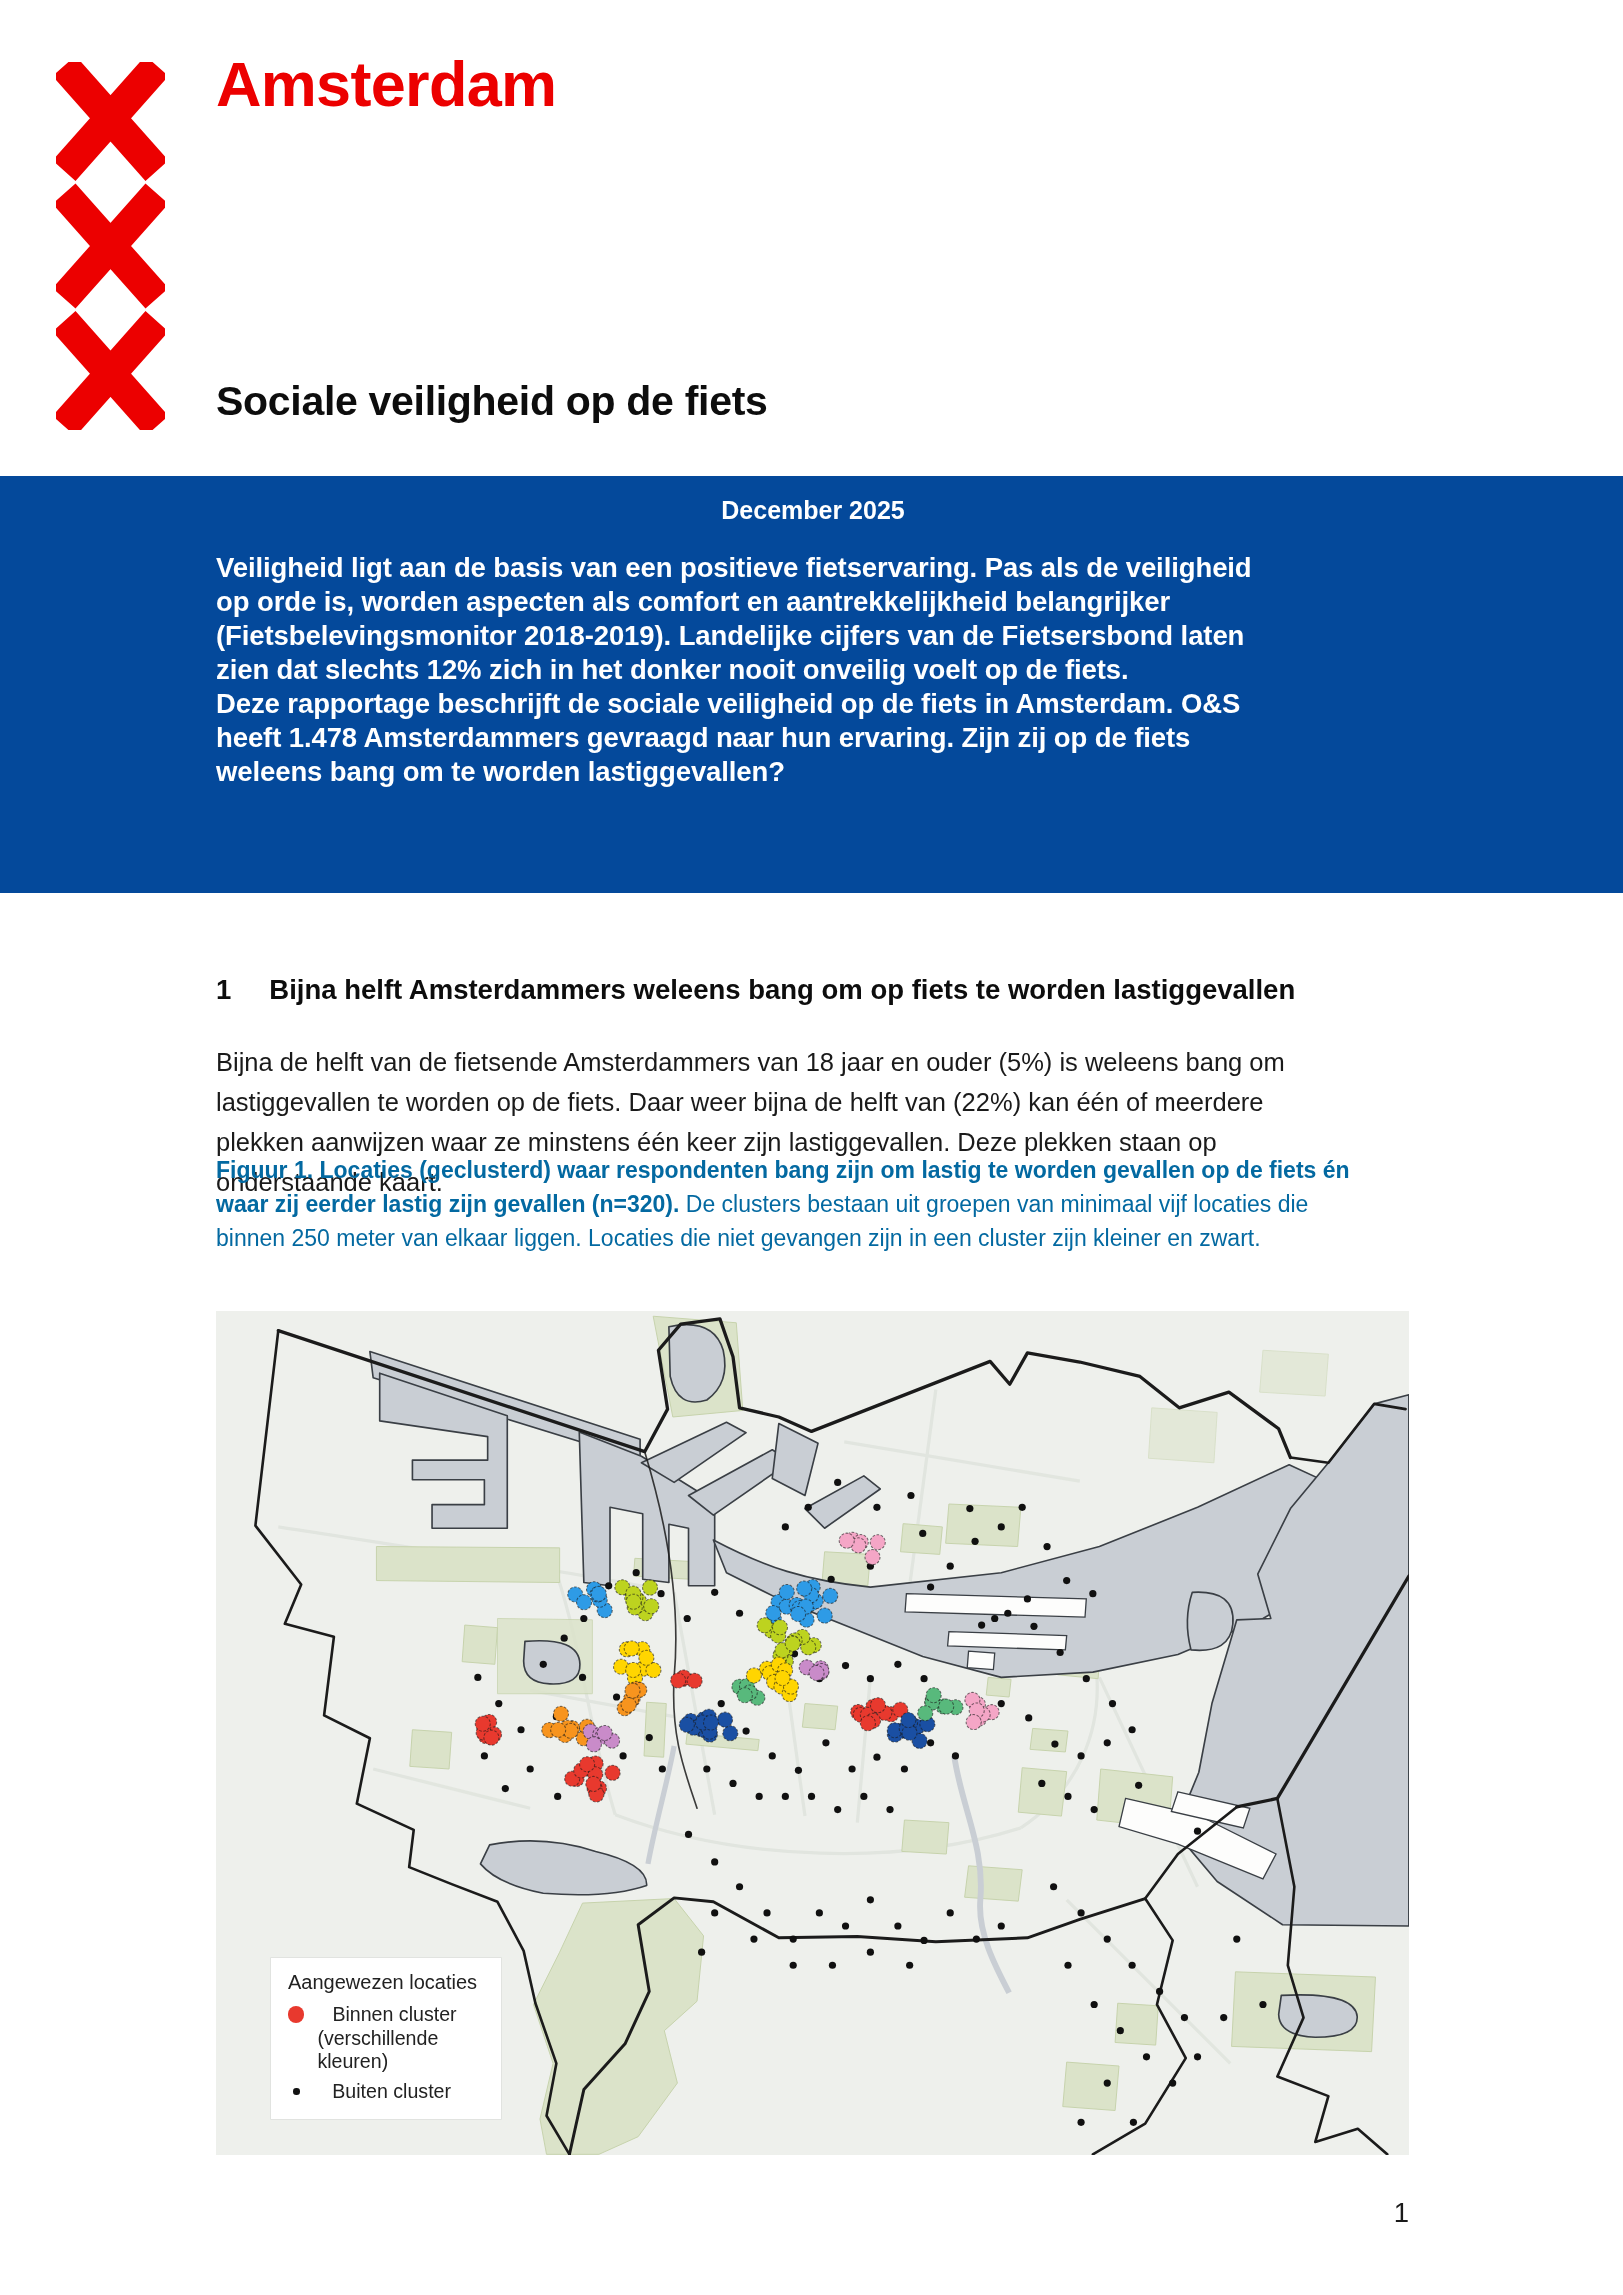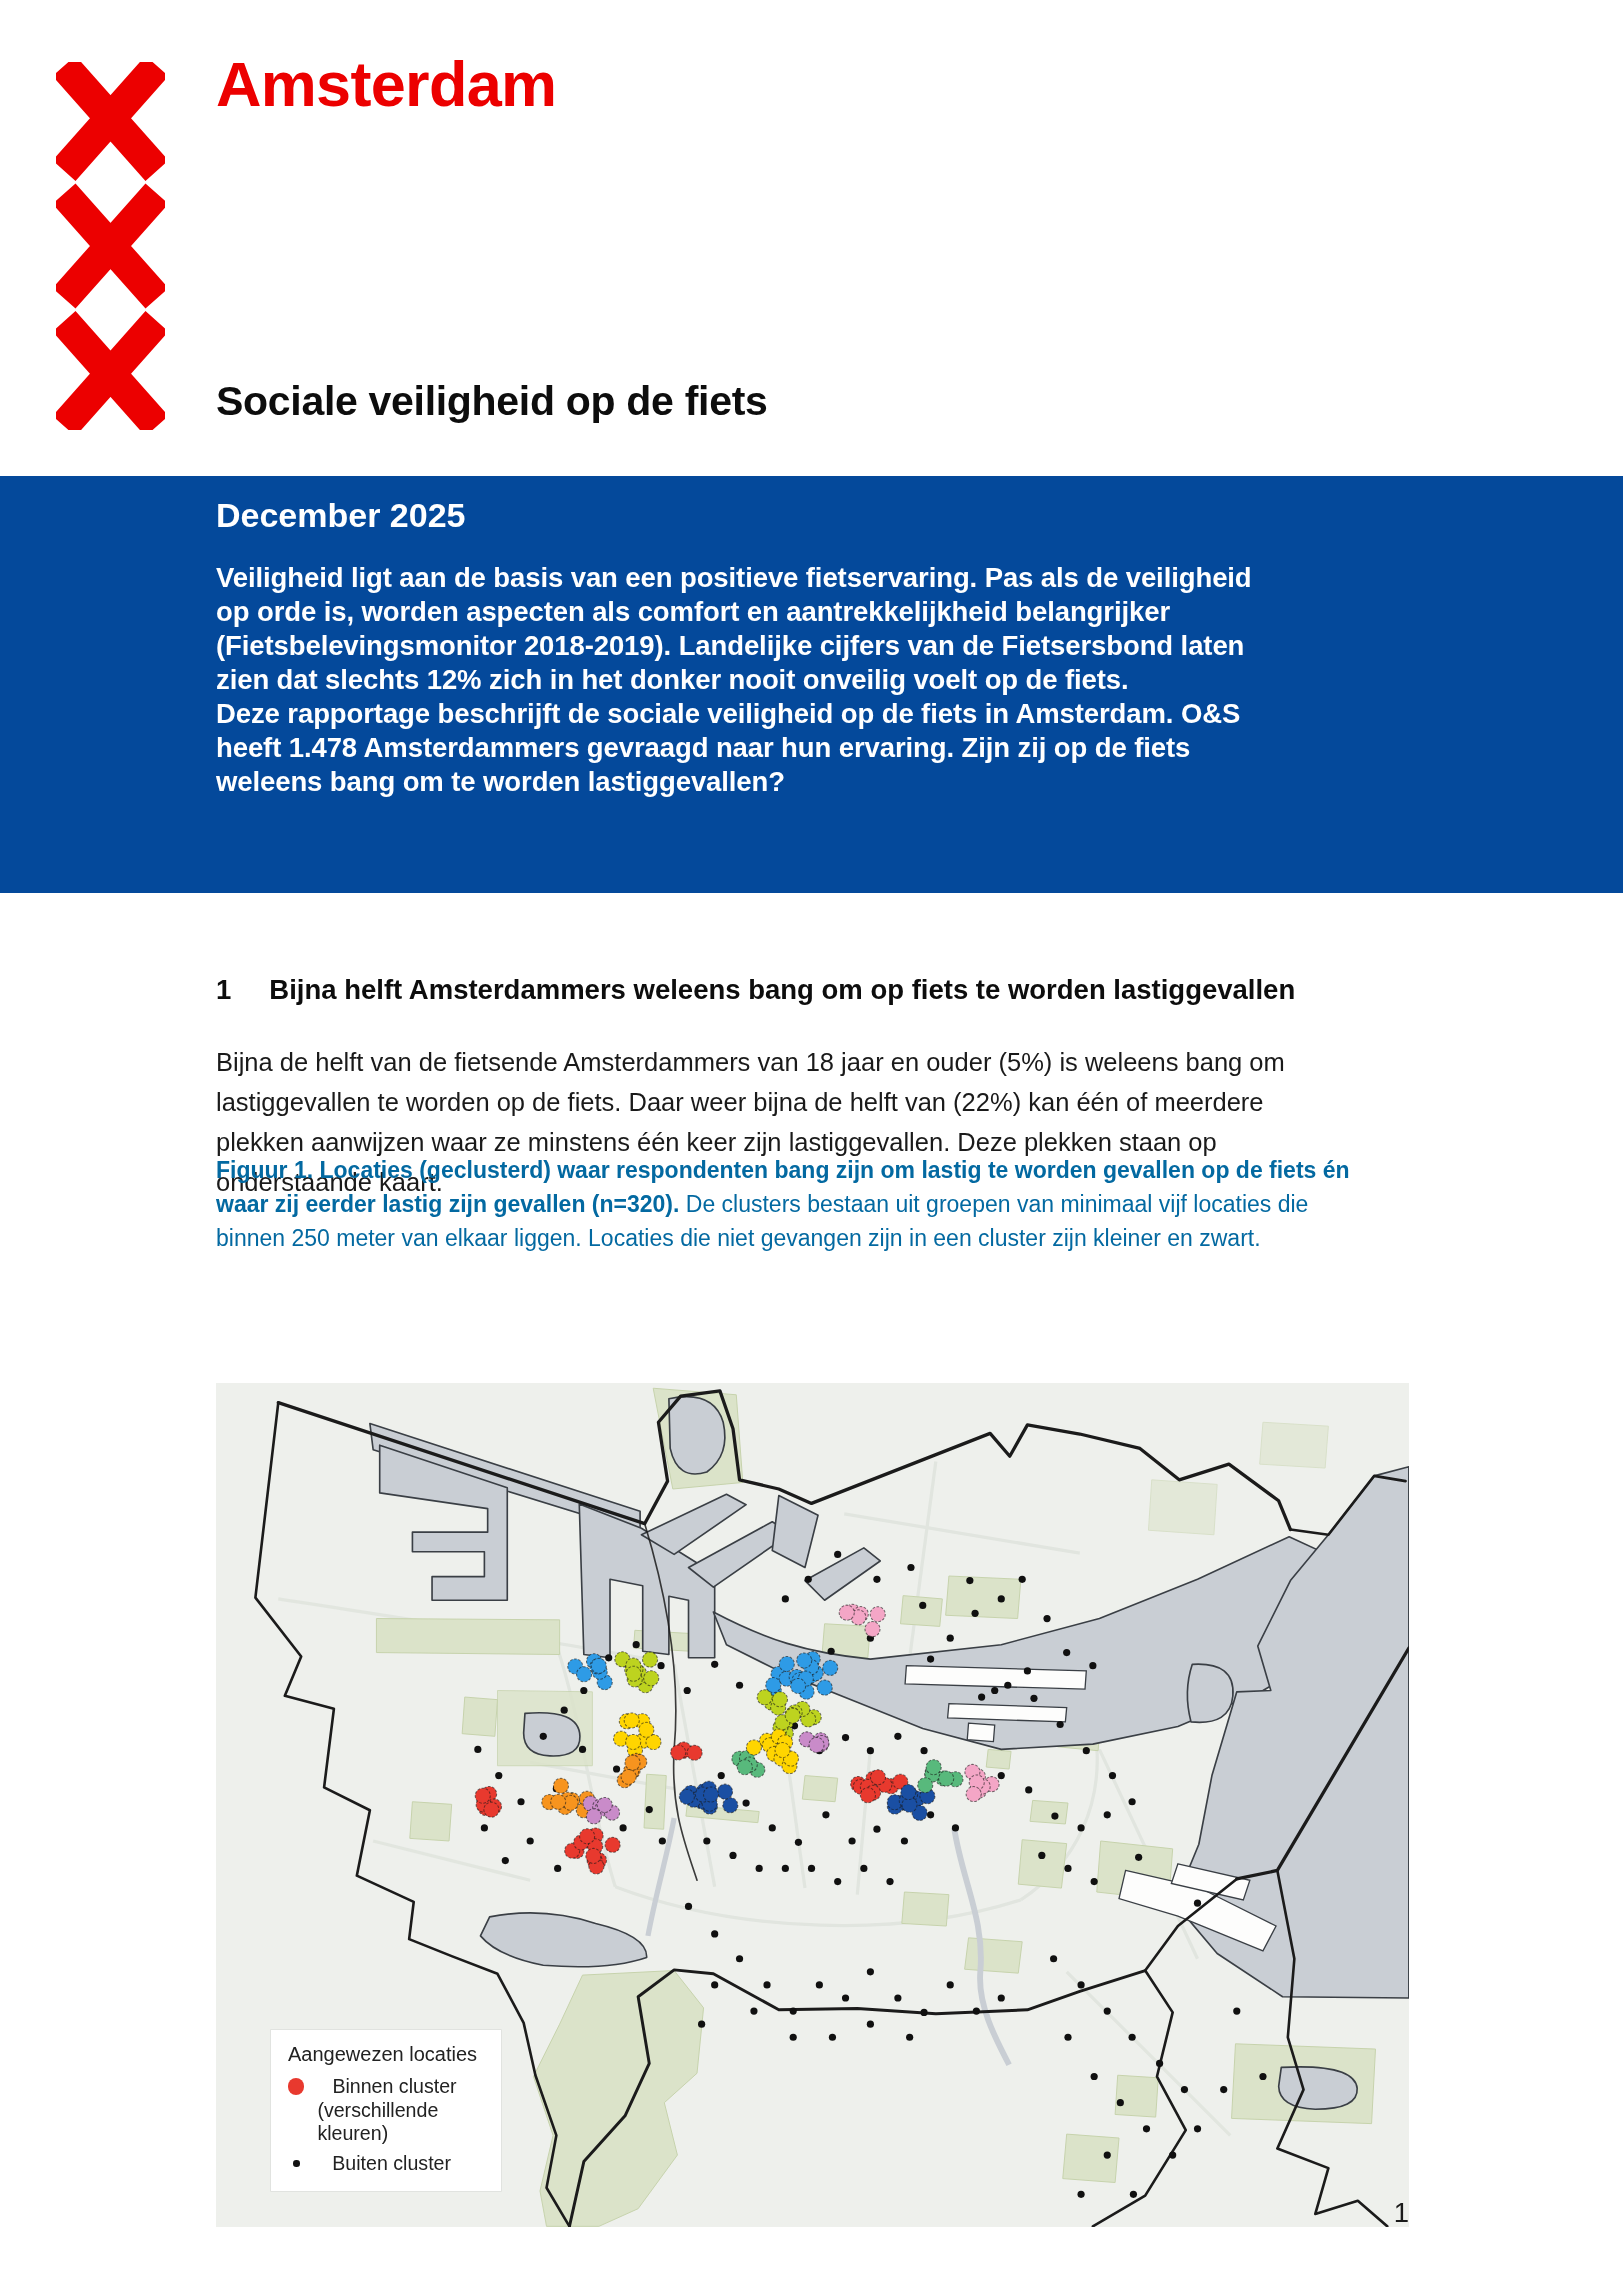--- a/index.html
+++ b/index.html
@@ -8,29 +8,29 @@
     font-family:"Liberation Sans","DejaVu Sans",sans-serif;color:#111;
     margin:0 auto;overflow:hidden;
   }
   
   .logo-xxx{position:absolute;left:56px;top:62px;}
   .brand{position:absolute;left:216px;top:51px;font-weight:700;font-size:63px;line-height:67px;letter-spacing:-0.7px;}
   .doc-title{position:absolute;left:216px;top:378px;font-weight:700;font-size:41px;letter-spacing:-0.3px;color:#0d0d0d;}
   
   .banner{position:absolute;left:0;top:476px;width:1623px;height:417px;box-sizing:border-box;
           padding:19.6px 213px 0 216px;color:#fff;}
-  .banner .date{font-size:34px;font-weight:700;text-align:left;}
+  .banner .date{font-size:25px;font-weight:700;text-align:center;}
   .banner .lead{margin-top:26px;font-size:27.5px;line-height:34px;font-weight:600;white-space:pre-line;letter-spacing:-0.1px;}
   
   .section-heading{position:absolute;left:216px;top:974px;display:flex;gap:38px;font-size:27.5px;font-weight:700;color:#0d0d0d;}
   .body-par{position:absolute;left:216px;top:1042px;width:1204px;font-size:25.5px;line-height:40px;color:#1a1a1a;white-space:pre-line;}
   .fig-caption{position:absolute;left:216px;top:1153px;width:1211px;font-size:23px;line-height:34px;color:#0369a1;white-space:pre-line;}
   .fig-caption b{font-weight:700;}
   
-  .map-wrap{position:absolute;left:216px;top:1383px;width:1193px;height:844px;background:#eef0ec;}
+  .map-wrap{position:absolute;left:216px;top:1311px;width:1193px;height:844px;background:#eef0ec;}
   .map-wrap svg{position:absolute;left:0;top:0;}
   .legend{position:absolute;left:55px;top:647px;width:230px;background:rgba(255,255,255,0.97);
           box-shadow:0 0 0 0.7px rgba(0,0,0,0.08);padding:13px 14.4px 15.7px 17px;box-sizing:border-box;}
   .legend .lg-title{font-size:20px;color:#222;margin-bottom:9.2px;}
   .legend .lg-row{display:flex;align-items:center;gap:28px;font-size:19.6px;color:#222;margin-top:6.5px;}
   .legend .dot-big{width:16.4px;height:16.4px;border-radius:50%;flex:0 0 16.4px;}
   .legend .dot-small{width:6.5px;height:6.5px;border-radius:50%;background:#111;flex:0 0 6.5px;margin:0 4.6px 0 5.2px;}
   .legend .lg-sub{margin-left:29.4px;font-size:19.6px;color:#222;margin-top:1.3px;}
   .page-num{position:absolute;left:1278px;top:2197px;width:131px;text-align:right;font-size:27.5px;color:#1a1a1a;}
 </style>

